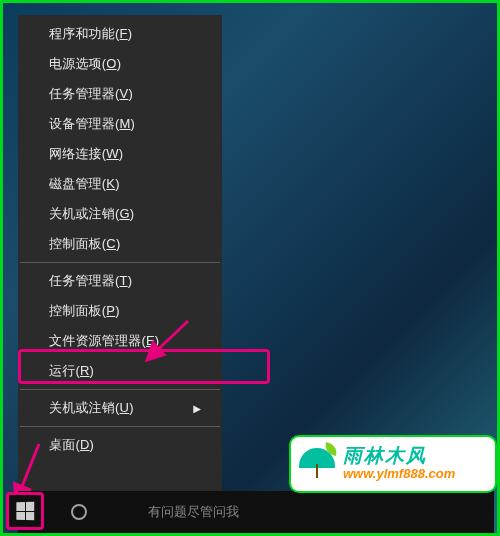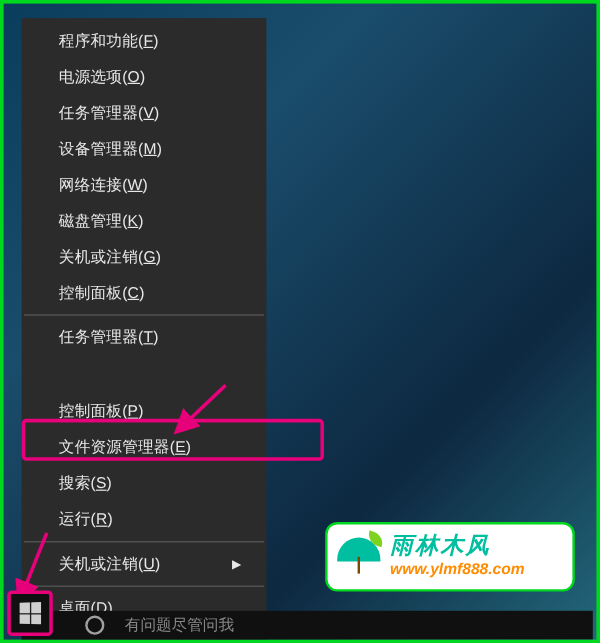--- a/index.html
+++ b/index.html
@@ -43,45 +43,45 @@
     background: #5a5a5a;
     margin: 3px 1px;
   }
   .chevron {
     font-size: 10px;
     color: #e8e8e8;
     margin-right: -10px;
   }
   .highlighted-item {
     position: relative;
-    margin-top: 32px;
   }
   .highlight-box {
     position: absolute;
     left: 15px;
     width: 252px;
     height: 35px;
     border: 3px solid #e6007a;
     border-radius: 4px;
     pointer-events: none;
   }
   .arrow {
     position: absolute;
     pointer-events: none;
   }
   .arrow svg { display: block; }
   .taskbar {
     position: absolute;
     left: 15px;
     right: 3px;
     bottom: 0;
-    height: 24px;
+    height: 42px;
     background: #101010;
     display: flex;
     align-items: center;
+    gap: 44px;
   }
   .start-btn {
     position: absolute;
     left: 3px;
     bottom: 3px;
     width: 38px;
     height: 38px;
     display: flex;
     align-items: center;
     justify-content: center;
@@ -113,21 +113,21 @@
     border: 2px solid #a0a0a0;
     border-radius: 50%;
   }
   .taskbar-text {
     color: #888;
     margin-left: 6px;
     font-size: 13px;
   }
   .watermark {
     position: absolute;
-    right: 18px;
+    right: 0;
     bottom: 40px;
     width: 208px;
     height: 58px;
     background: #fff;
     border-radius: 10px;
     border: 2px solid #00d820;
     display: flex;
     align-items: center;
     padding: 0 8px;
     gap: 8px;
@@ -235,25 +235,20 @@
     </span>
   </div>
   <div class="menu-item highlighted-item">
     <span class="label">
       <span>控制面板(</span><span class="underline">P</span><span>)</span>
     </span>
   </div>
   <div class="menu-item">
     <span class="label">
       <span>文件资源管理器(</span><span class="underline">E</span><span>)</span>
-    </span>
-  </div>
-  <div class="menu-item">
-    <span class="label">
-      <span>搜索(</span><span class="underline">S</span><span>)</span>
     </span>
   </div>
   <div class="menu-item">
     <span class="label">
       <span>运行(</span><span class="underline">R</span><span>)</span>
     </span>
   </div>
   <div class="separator"></div>
   <div class="menu-item">
     <span class="label">

